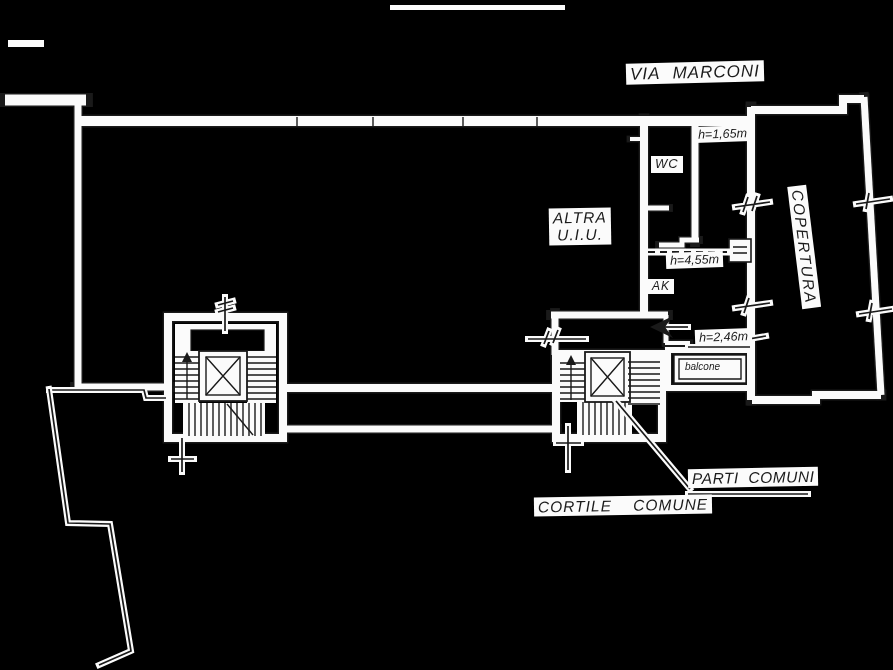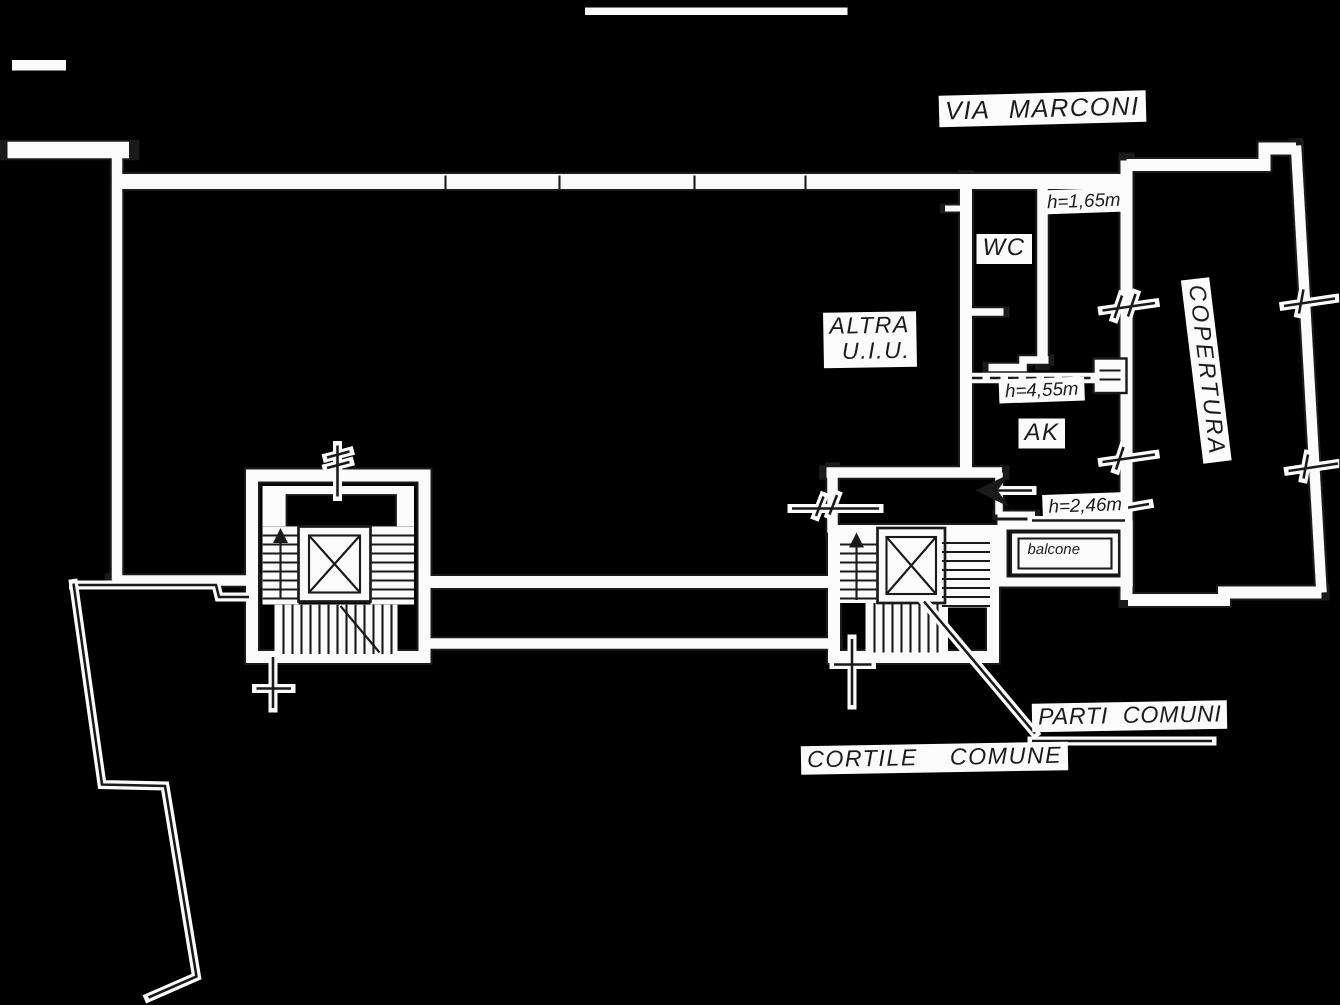--- a/index.html
+++ b/index.html
@@ -3,27 +3,27 @@
 <meta charset="utf-8">
 <style>
   html,body{margin:0;padding:0;background:#000;}
   #stage{position:relative;width:893px;height:670px;background:#000;overflow:hidden;
          font-family:"Liberation Sans",sans-serif;}
   #plan-svg{position:absolute;left:0;top:0;}
   .lbl{position:absolute;font-style:italic;color:#1b1b1b;background:#fbfbfb;
        padding:1px 4px;white-space:nowrap;line-height:1.12;font-size:15px;}
   #lbl-via-marconi{left:626px;top:62px;font-size:17px;letter-spacing:1px;word-spacing:7px;transform:rotate(-1.5deg);}
   #lbl-h-wc{left:694px;top:126px;font-size:12.5px;transform:rotate(-2deg);}
-  #lbl-wc{left:651px;top:156px;font-size:16px;letter-spacing:1px;font-style:italic;}
-  #lbl-altra{left:549px;top:208px;text-align:right;font-size:15.5px;letter-spacing:1px;transform:rotate(-1deg);}
+  #lbl-wc{left:651px;top:156px;font-size:13px;letter-spacing:1px;font-style:italic;}
+  #lbl-altra{left:549px;top:208px;text-align:center;font-size:15.5px;letter-spacing:1px;transform:rotate(-1deg);}
   #lbl-altra span{display:block;}
   #lbl-copertura{left:804px;top:247px;font-size:15.5px;letter-spacing:2px;
                  transform:translate(-50%,-50%) rotate(83deg);}
   #lbl-h455{left:666px;top:252px;font-size:12.5px;transform:rotate(-2deg);}
-  #lbl-ak{left:679px;top:279px;font-size:16px;letter-spacing:1px;}
+  #lbl-ak{left:648px;top:279px;font-size:12px;letter-spacing:1px;}
   #lbl-h246{left:695px;top:329px;font-size:12.5px;transform:rotate(-2deg);}
   #lbl-balcone{left:681px;top:360px;font-size:10px;background:transparent;}
   #lbl-parti{left:688px;top:468px;font-size:15.5px;letter-spacing:.5px;word-spacing:5px;transform:rotate(-1deg);}
   #lbl-cortile{left:534px;top:496px;font-size:15.5px;letter-spacing:1px;word-spacing:16px;transform:rotate(-1deg);}
 </style>
 </head>
 <body>
 
 <div id="stage">
   <svg id="plan-svg" width="893" height="670" viewBox="0 0 893 670">

